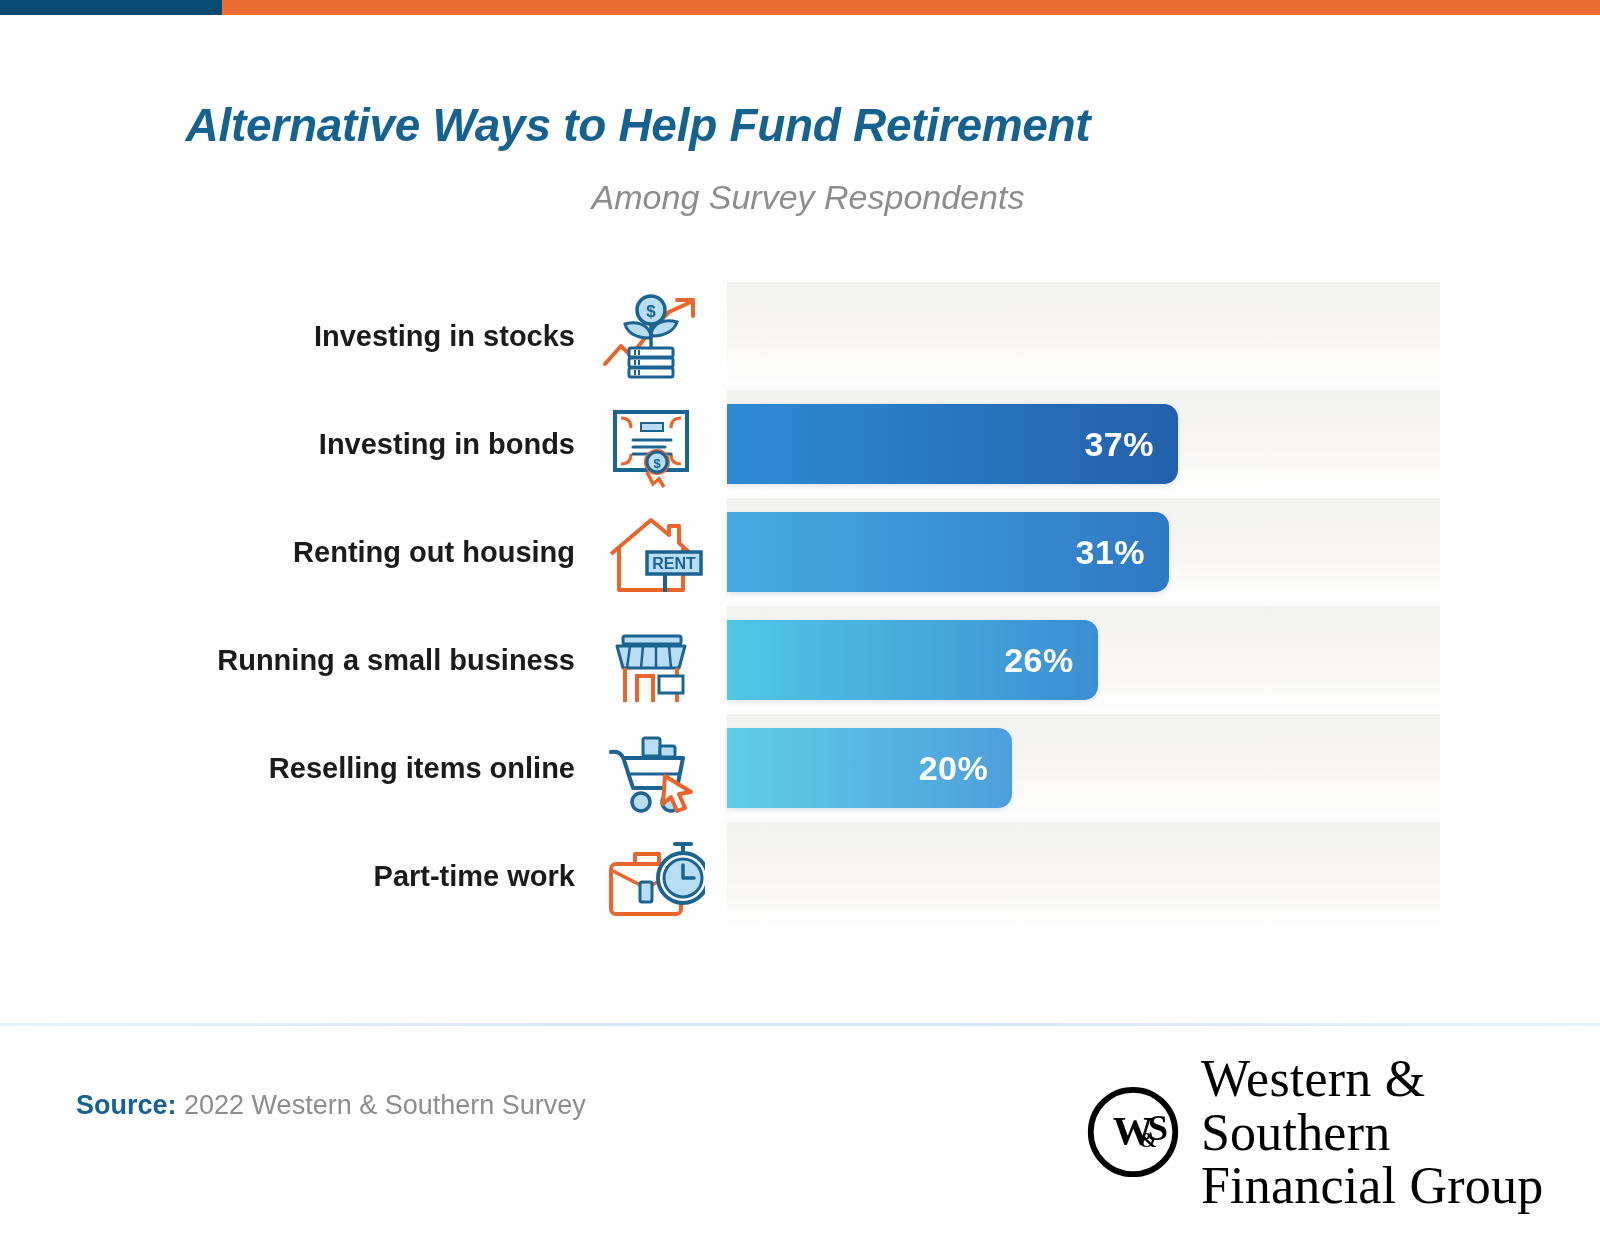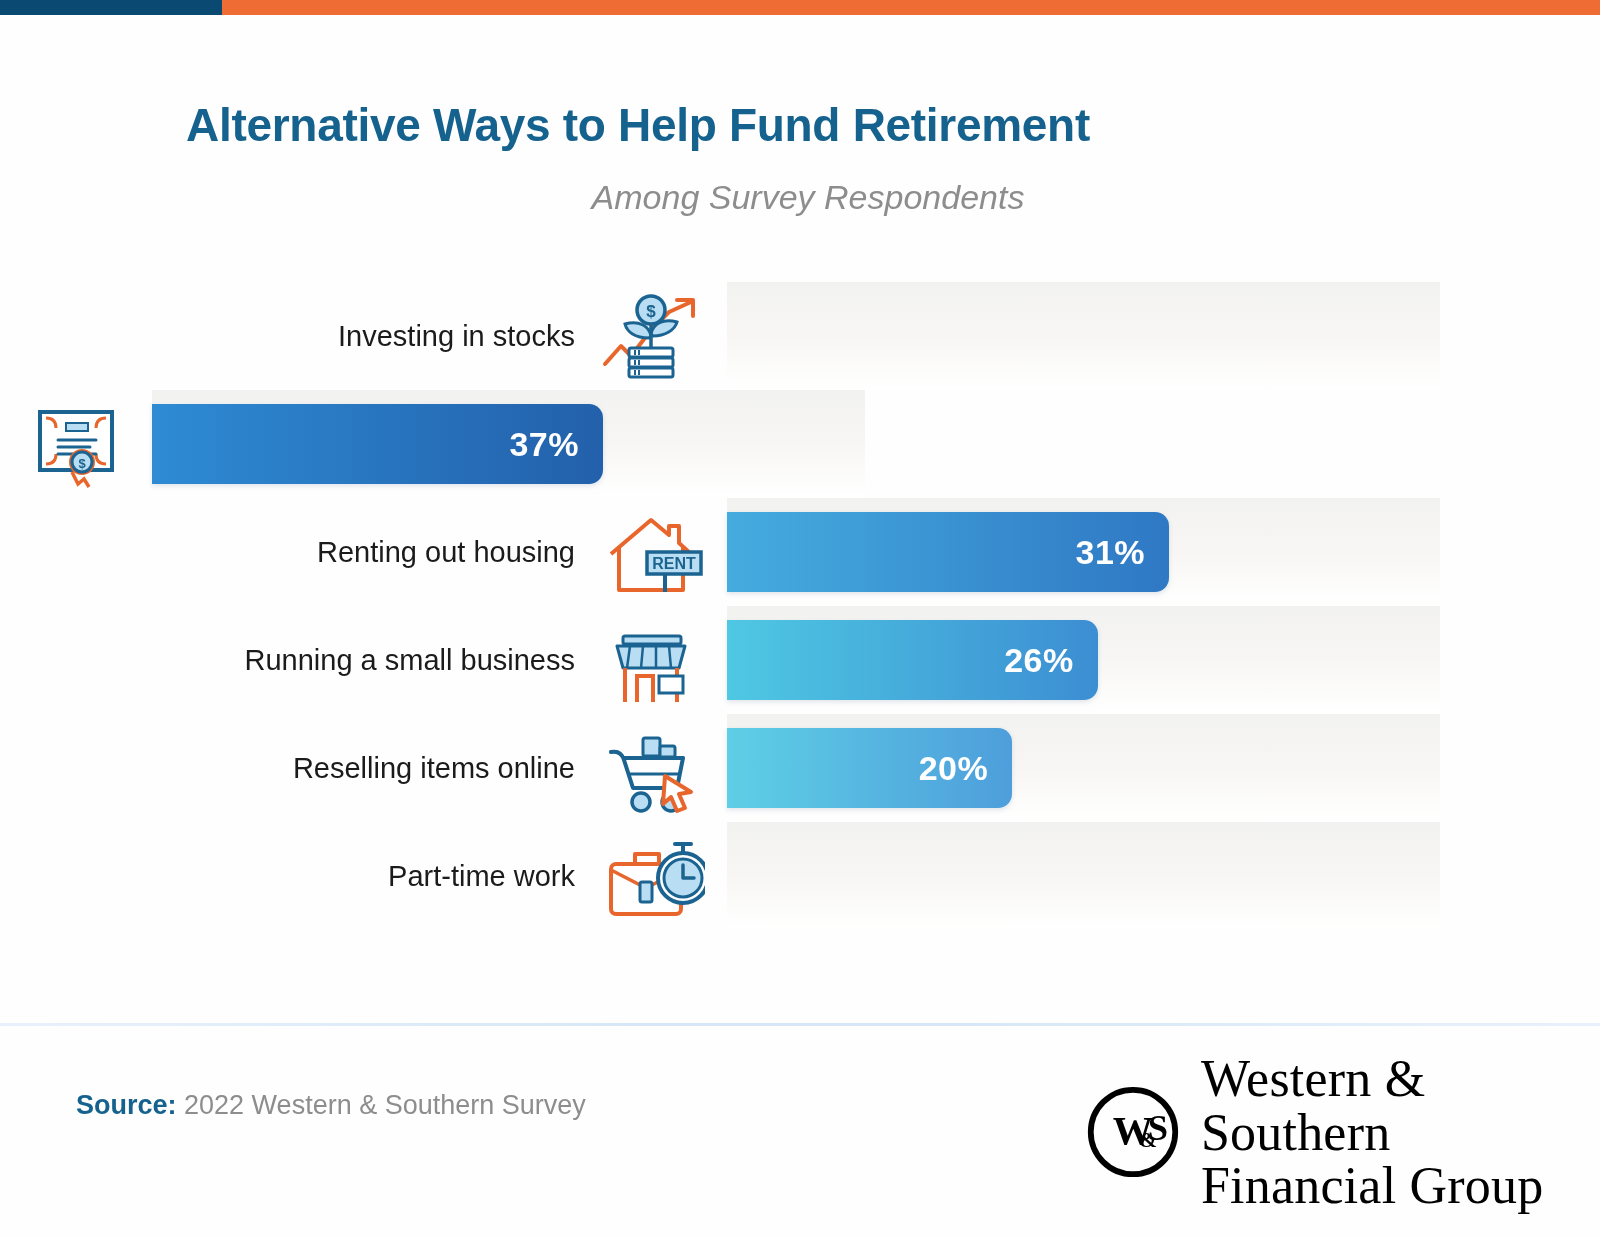--- a/index.html
+++ b/index.html
@@ -12,33 +12,33 @@
   #canvas{position:relative;width:1600px;height:1236px;background:#fefefe;}
 
   
   .topbar{position:absolute;top:0;left:0;width:1600px;height:15px;display:flex;}
   .topbar .navy{width:222px;height:100%;background:#0a4a72;}
   .topbar .orange{flex:1;height:100%;background:#ef6d34;}
 
   
   .title{
     position:absolute;top:98px;left:0;width:1276px;text-align:center;
-    font-size:46px;font-weight:bold;color:#16628f;letter-spacing:-.3px;
+    font-size:46px;font-weight:bold;color:#16628f;letter-spacing:-.3px;font-style:italic;
   }
   .subtitle{
     position:absolute;top:178px;left:8px;width:1600px;text-align:center;
     font-size:34px;font-weight:300;color:#8d8d8d;font-style:italic;
   }
 
   
   .chart{position:absolute;top:282px;left:0;width:1600px;height:680px;}
   .row{position:absolute;left:0;width:1600px;height:108px;display:flex;align-items:center;}
   .label{
     width:575px;text-align:right;padding-right:0;
-    font-size:29px;font-weight:400;color:#1b1b1b;white-space:nowrap;
+    font-size:29px;font-weight:700;color:#1b1b1b;white-space:nowrap;
   }
   .icon{width:152px;display:flex;align-items:center;justify-content:center;}
   .icon svg{display:block;}
   .barwrap{position:relative;flex:1;height:108px;}
   .track{
     position:absolute;left:0;top:0;width:713px;height:108px;
     background:linear-gradient(180deg,#f2f2f0 0%,#f7f6f4 48%,#ffffff 100%);
   }
   .bar{
     position:absolute;left:0;top:14px;height:80px;border-radius:0 14px 14px 0;
@@ -99,20 +99,21 @@
         <line x1="36" y1="80" x2="36" y2="85"></line>
               <line x1="40" y1="80" x2="40" y2="85"></line>
       </g>
     </svg>
         </div>
         <div class="barwrap">
           <div class="track"></div>
         </div>
       </div>
       <div class="row" style="top: 108px;">
+        <div class="label">Investing in bonds</div>
         <div class="icon">
     <svg width="104" height="92" viewBox="0 0 104 92">
       <rect x="16" y="14" width="72" height="58" fill="#fff" stroke="#1b6390" stroke-width="4"></rect>
       <path d="M22 20 q10 0 10 10" fill="none" stroke="#e8662c" stroke-width="3"></path>
       <path d="M82 20 q-10 0 -10 10" fill="none" stroke="#e8662c" stroke-width="3"></path>
       <path d="M22 66 q10 0 10 -10" fill="none" stroke="#e8662c" stroke-width="3"></path>
       <path d="M82 66 q-10 0 -10 -10" fill="none" stroke="#e8662c" stroke-width="3"></path>
       <rect x="42" y="25" width="22" height="8" fill="#b9ddf2" stroke="#1b6390" stroke-width="2"></rect>
       <g stroke="#1b6390" stroke-width="3" stroke-linecap="round">
         <line x1="34" y1="42" x2="72" y2="42"></line>

